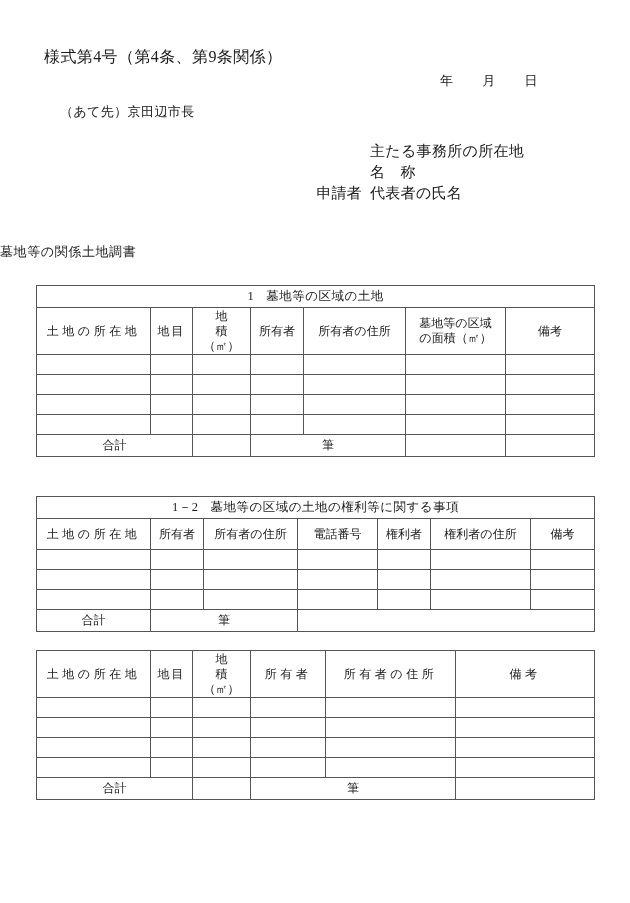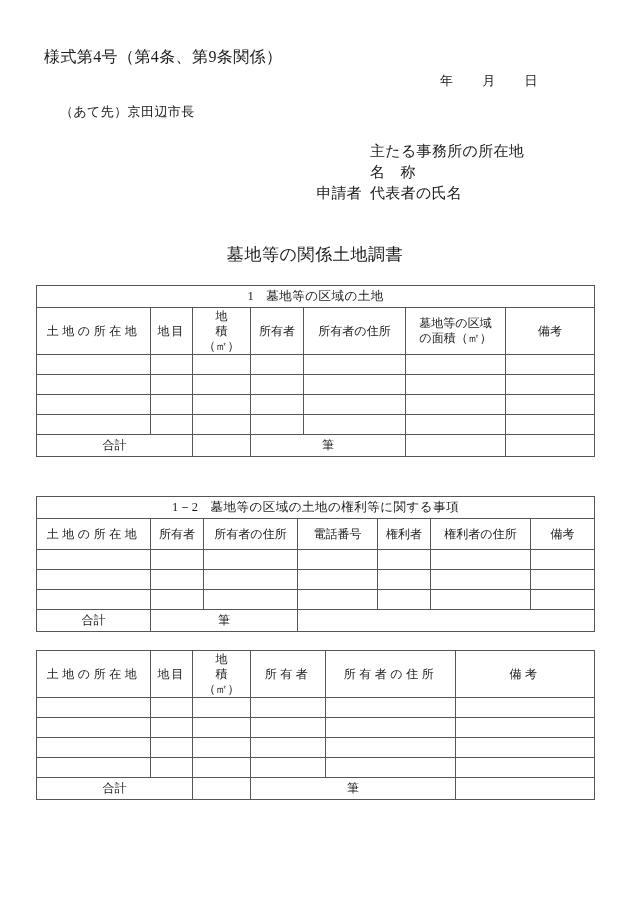--- a/index.html
+++ b/index.html
@@ -70,22 +70,22 @@
   }
   .applicant-value-col {
     letter-spacing: 0.3px;
   }
 
   .doc-title {
     position: absolute;
     left: 0;
     top: 243px;
     width: 630px;
-    text-align: center;
-    font-size: 17px;
+    text-align: left;
+    font-size: 13px;
     letter-spacing: 0.6px;
     font-family: Liberation Serif, serif;
   }
 
   
   .tbl-wrap { position: absolute; left: 36px; }
   table.form-table {
     border-collapse: collapse;
     table-layout: fixed;
     width: 558px;

